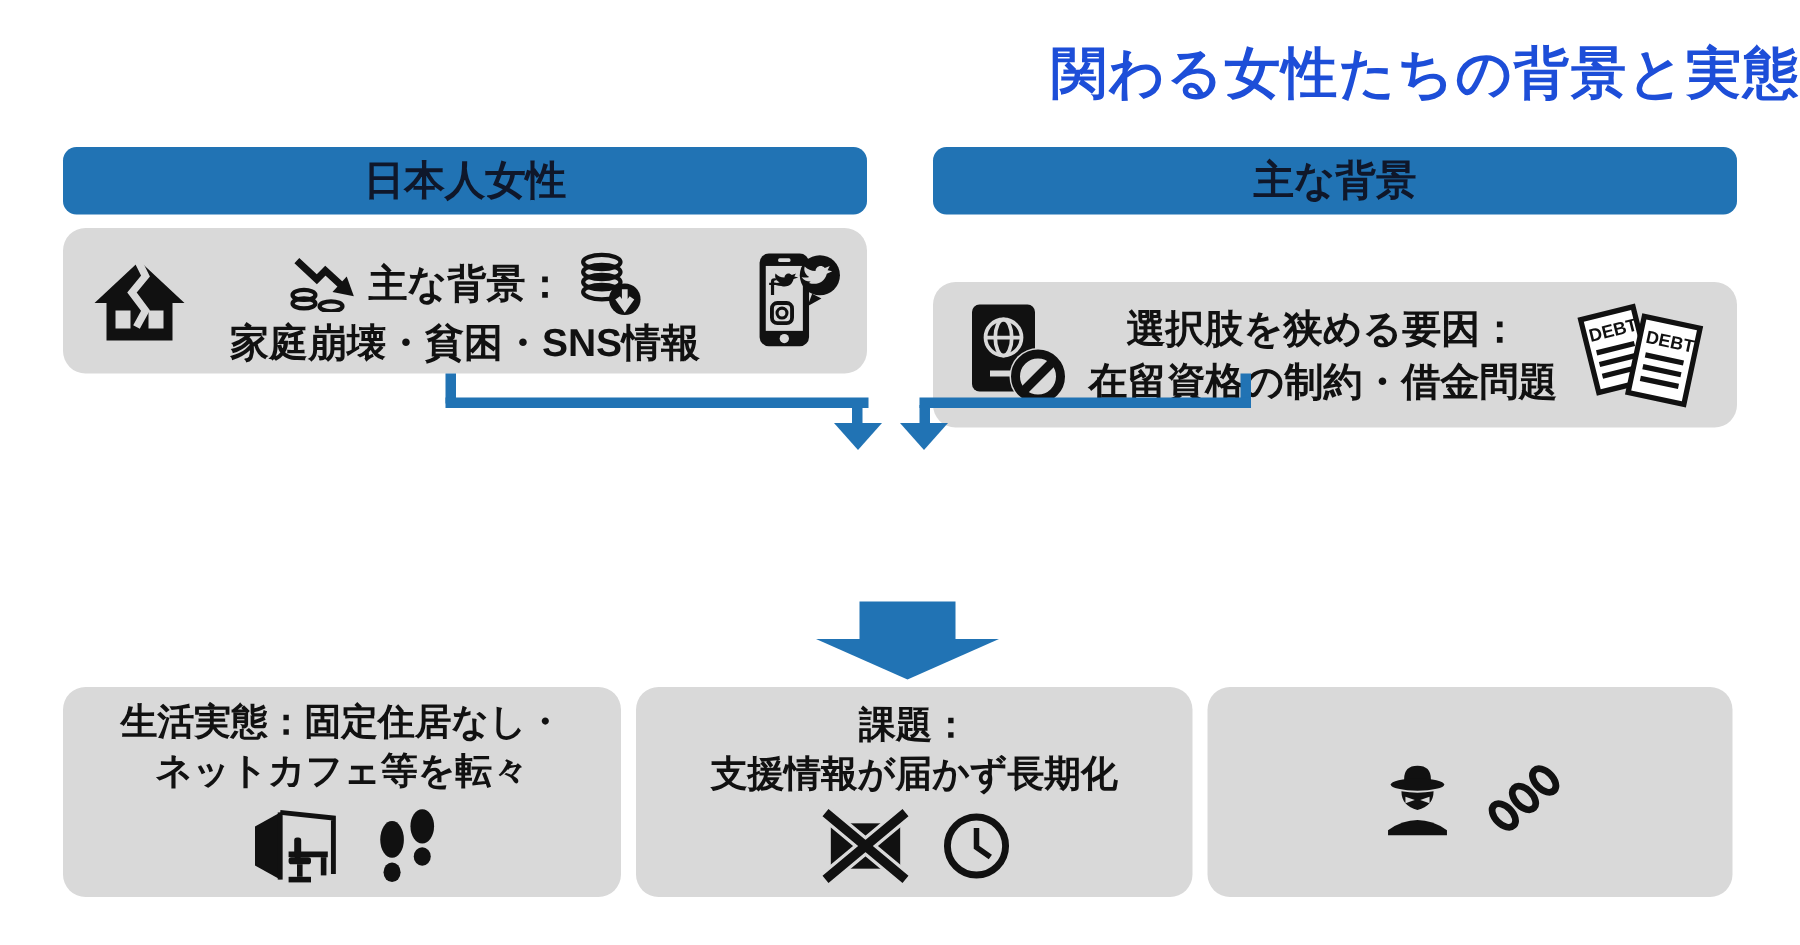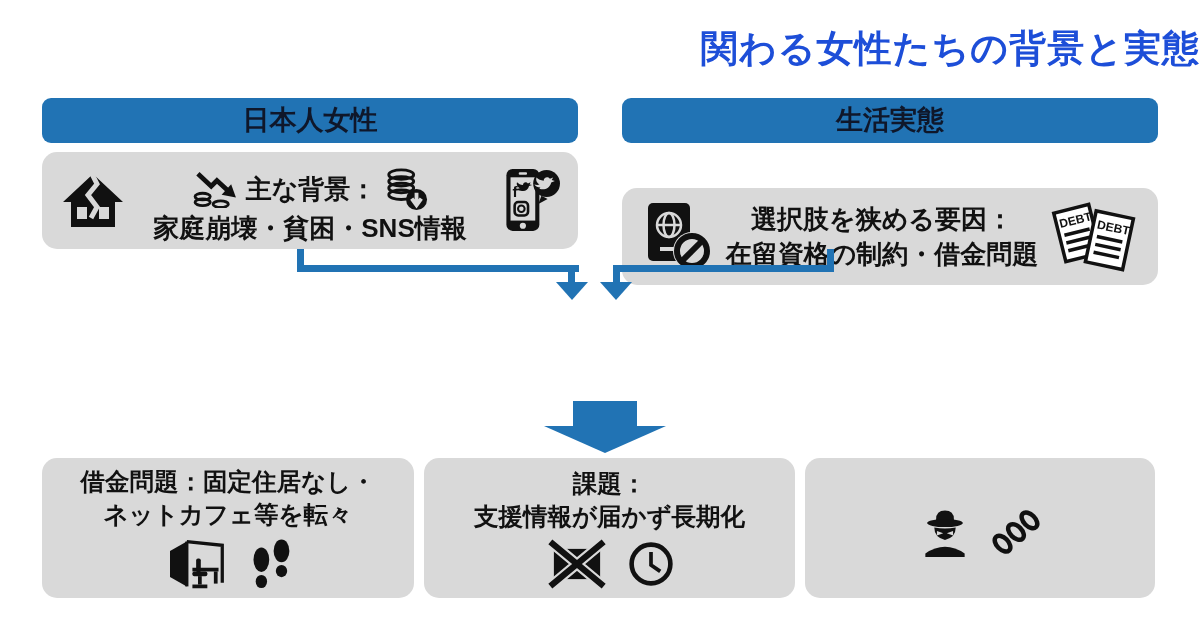--- a/index.html
+++ b/index.html
@@ -50,21 +50,21 @@
   svg{display:block;}
 </style>
 </head>
 <body>
 
 <div class="stage">
 
   <div class="abs page-title">関わる女性たちの背景と実態</div>
 
   <div class="abs col-header jp">日本人女性</div>
-  <div class="abs col-header fr">生活実態</div>
+  <div class="abs col-header fr">主な背景</div>
 
   <div class="abs panel jp">
     <svg width="66" height="64" viewBox="0 0 64 64">
       <path d="M32 5 L2 33 H10 V58 H54 V33 H62 Z" fill="#111"></path>
       <path d="M30 3 L36 15 L27 26 L36 38 L30 49" stroke="#d9d9d9" stroke-width="5" fill="none"></path>
       <rect x="16" y="38" width="10" height="12" fill="#d9d9d9"></rect>
       <rect x="38" y="38" width="10" height="12" fill="#d9d9d9"></rect>
     </svg>
     <div class="panel-text">
       <div class="inline-row">
@@ -144,21 +144,21 @@
   <div class="abs conn" style="left:613px;top:265px;width:221px;height:7px;"></div>
   <div class="abs conn" style="left:613px;top:270px;width:7px;height:14px;"></div>
   <div class="abs tri-down" style="left:600px;top:282px;"></div>
 
 
   <div class="abs big-shaft"></div>
   <div class="abs big-head"></div>
 
   <div class="abs outcome a">
     <div class="outcome-text">
-      <div>借金問題：固定住居なし・</div>
+      <div>生活実態：固定住居なし・</div>
       <div>ネットカフェ等を転々</div>
     </div>
     <div class="icon-row">
       <svg width="68" height="56" viewBox="0 0 72 60">
         <path d="M6 16 L24 6 V54 L6 44 Z" fill="#111"></path>
         <path d="M24 6 L62 10 V50" fill="none" stroke="#111" stroke-width="3.5"></path>
         <path d="M24 6 V54" stroke="#111" stroke-width="3.5"></path>
         <path d="M30 34 H58 V38 H30 Z" fill="#111"></path>
         <rect x="53" y="38" width="4" height="13" fill="#111"></rect>
         <rect x="34" y="24" width="5" height="15" rx="2" fill="#111"></rect>

